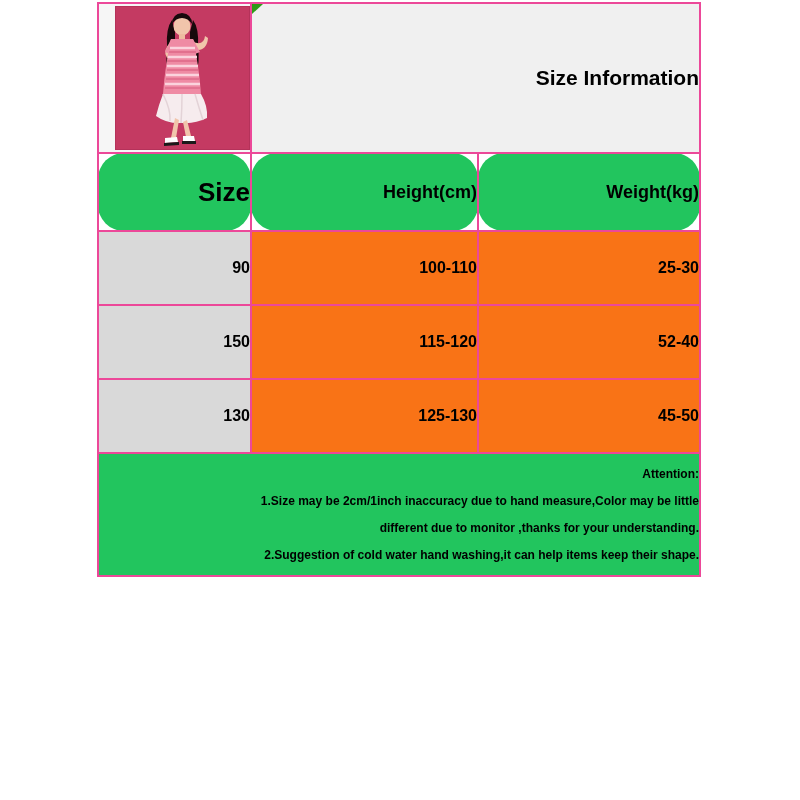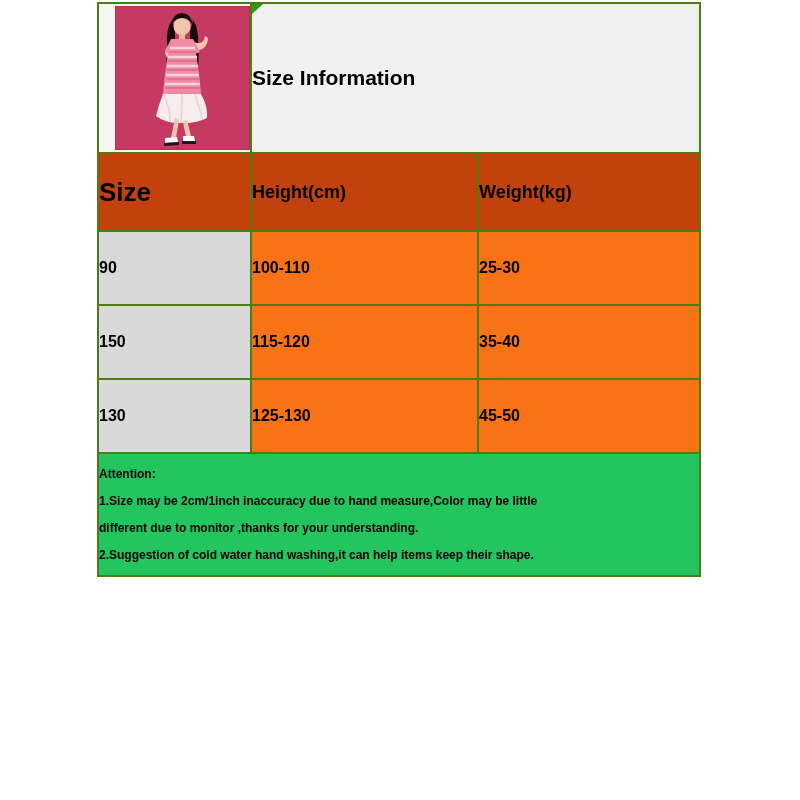--- a/index.html
+++ b/index.html
@@ -20,23 +20,23 @@
   }
   table.size-chart {
     position: absolute;
     left: 97px;
     top: 2px;
     width: 603px;
     border-collapse: collapse;
     table-layout: fixed;
   }
   table.size-chart td {
-    border: 2px solid #4d7c0f;
+    border: 2px solid #ec4899;
     padding: 0;
-    text-align: left;
+    text-align: right;
     vertical-align: middle;
     overflow: hidden;
   }
   col.c1 { width: 153px; }
   col.c2 { width: 227px; }
   col.c3 { width: 222px; }
 
   tr.top-row { height: 150px; }
   tr.header-row { height: 78px; }
   tr.data-row { height: 74px; }
@@ -65,23 +65,24 @@
   .corner-flag {
     position: absolute;
     top: 0;
     left: 0;
     width: 0;
     height: 0;
     border-top: 10px solid #2e9b18;
     border-right: 11px solid transparent;
   }
   td.head-cell {
-    background: #c2410c;
+    background: #22c55e;
     font-weight: bold;
     font-size: 18px;
+    border-radius: 26px;
   }
   td.head-cell.size-head {
     font-size: 26px;
   }
   td.size-cell {
     background: #d9d9d9;
     font-weight: bold;
     font-size: 16px;
   }
   td.val-cell {
@@ -178,21 +179,21 @@
     </tr>
 
     <tr class="data-row">
       <td class="size-cell">90</td>
       <td class="val-cell">100-110</td>
       <td class="val-cell">25-30</td>
     </tr>
     <tr class="data-row">
       <td class="size-cell">150</td>
       <td class="val-cell">115-120</td>
-      <td class="val-cell">35-40</td>
+      <td class="val-cell">52-40</td>
     </tr>
     <tr class="data-row">
       <td class="size-cell">130</td>
       <td class="val-cell">125-130</td>
       <td class="val-cell">45-50</td>
     </tr>
 
     <tr class="note-row">
       <td class="note-cell" colspan="3">
         <div>Attention:</div>

